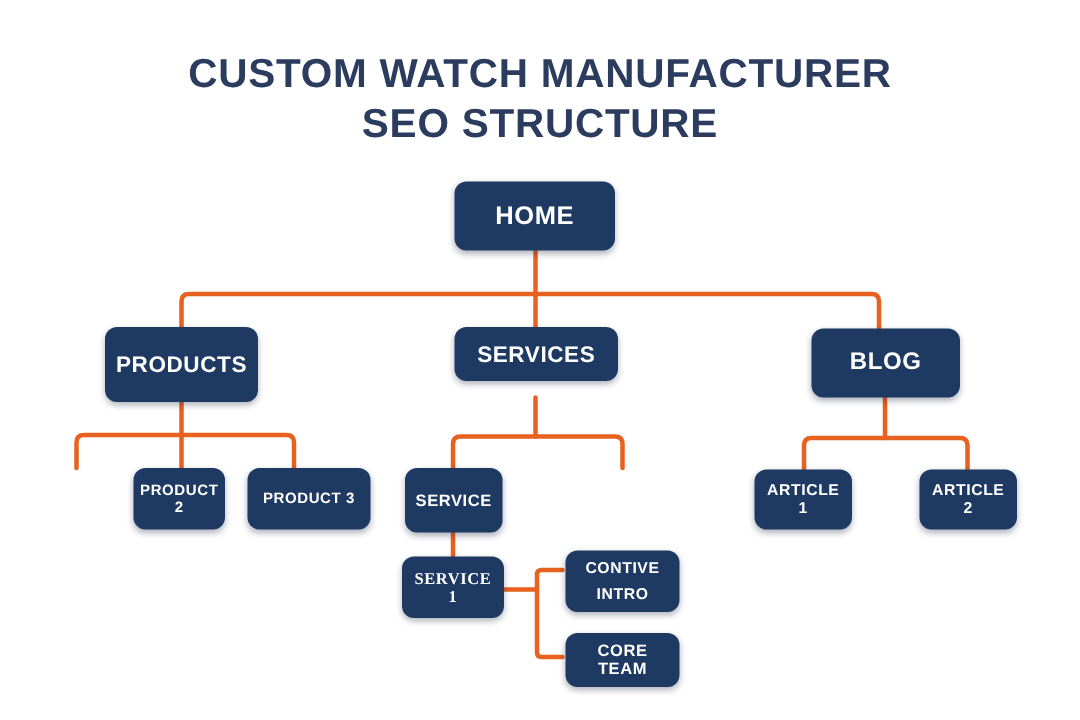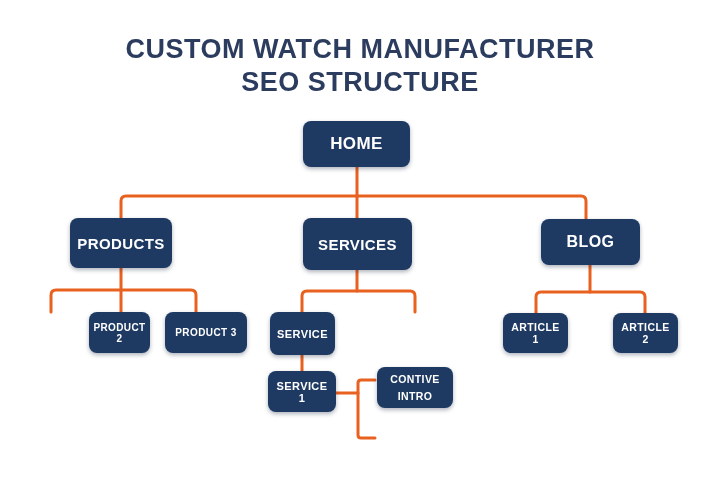--- a/index.html
+++ b/index.html
@@ -54,30 +54,30 @@
     justify-content:center;
     text-align:center;
     border-radius:8px;
     box-shadow:0 2px 4px rgba(23,35,60,0.35);
     letter-spacing:0.4px;
     box-sizing:border-box;
     padding:2px 4px;
   }
   #n-home     {left:303px; top:121px; width:107px; height:46px; font-size:17px;}
   #n-products {left:70px;  top:218px; width:102px; height:50px; font-size:15px;}
-  #n-services {left:303px; top:218px; width:109px; height:52px; font-size:15px;}
+  #n-services {left:303px; top:218px; width:109px; height:36px; font-size:15px;}
   #n-blog     {left:541px; top:219px; width:99px;  height:46px; font-size:16px;}
   #n-product1 {left:21px;  top:312px; width:61px;  height:41px; font-size:10px;}
   #n-product2 {left:89px;  top:312px; width:61px;  height:41px; font-size:10px;}
   #n-product3 {left:165px; top:312px; width:82px;  height:41px; font-size:10px;}
   #n-service  {left:270px; top:312px; width:65px;  height:43px; font-size:11px;}
   #n-aboutus  {left:377px; top:312px; width:77px;  height:43px; font-size:11px;}
   #n-article1 {left:503px; top:313px; width:65px;  height:40px; font-size:10.5px;}
   #n-article2 {left:613px; top:313px; width:65px;  height:40px; font-size:10.5px;}
-  #n-service1 {left:268px; top:371px; width:68px;  height:41px; font-size:11px;}
+  #n-service1 {left:268px; top:371px; width:68px;  height:41px; font-size:11px;font-family:Liberation Serif, serif;}
   #n-contive  {left:377px; top:367px; width:76px;  height:41px; font-size:10.5px; line-height:1.55;}
   #n-coreteam {left:377px; top:422px; width:76px;  height:36px; font-size:11px;}
   .watermark{
     position:absolute;
     right:18px; bottom:13px;
     font-size:22px;
     color:var(--watermark-text);
     letter-spacing:1px;
     text-shadow:1px 1px 0 #ffffff;
     font-weight:normal;
@@ -122,15 +122,16 @@
   <div class="node" id="n-products">PRODUCTS</div>
   <div class="node" id="n-services">SERVICES</div>
   <div class="node" id="n-blog">BLOG</div>
   <div class="node" id="n-product2">PRODUCT 2</div>
   <div class="node" id="n-product3">PRODUCT 3</div>
   <div class="node" id="n-service">SERVICE</div>
   <div class="node" id="n-article1">ARTICLE 1</div>
   <div class="node" id="n-article2">ARTICLE 2</div>
   <div class="node" id="n-service1">SERVICE 1</div>
   <div class="node" id="n-contive">CONTIVE INTRO</div>
+  <div class="node" id="n-coreteam">CORE TEAM</div>
 
 
 </div>
 
 </body></html>

